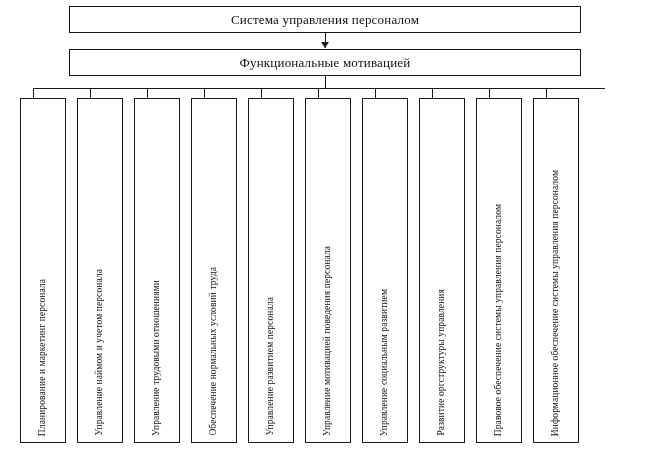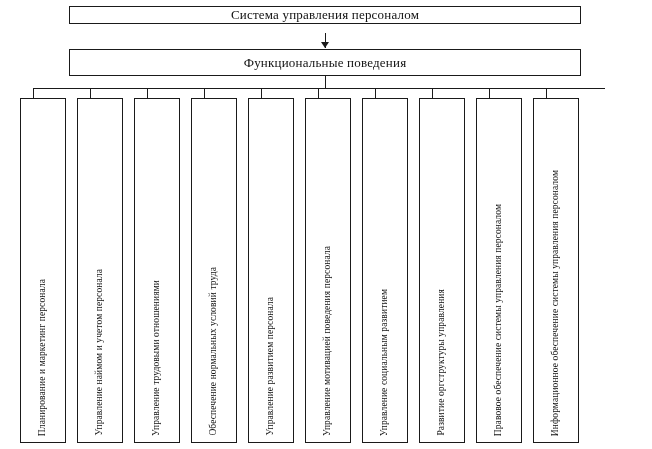--- a/index.html
+++ b/index.html
@@ -65,29 +65,29 @@
     border-left: 4px solid transparent;
     border-right: 4px solid transparent;
     border-top: 6px solid #1a1a1a;
   }
 </style>
 </head>
 <body>
 
 <div id="canvas">
 
-  <div class="box top-box" style="left:69px; top:6px; width:512px; height:18px;">
+  <div class="box top-box" style="left:69px; top:6px; width:512px; height:27px;">
     <span>Система управления персоналом</span>
   </div>
 
   <div class="line vline" style="left:325px; top:33px; height:15px;"></div>
   <div class="arrow-down" style="left:321px; top:42px;"></div>
 
   <div class="box top-box" style="left:69px; top:49px; width:512px; height:27px;">
-    <span>Функциональные поведения</span>
+    <span>Функциональные мотивацией</span>
   </div>
 
   <div class="line vline" style="left:325px; top:76px; height:12px;"></div>
 
   <div class="line hline" style="left:33px; top:88px; width:572px;"></div>
 
   <div class="line vline" style="left:33px;  top:88px; height:10px;"></div>
   <div class="line vline" style="left:90px;  top:88px; height:10px;"></div>
   <div class="line vline" style="left:147px; top:88px; height:10px;"></div>
   <div class="line vline" style="left:204px; top:88px; height:10px;"></div>

